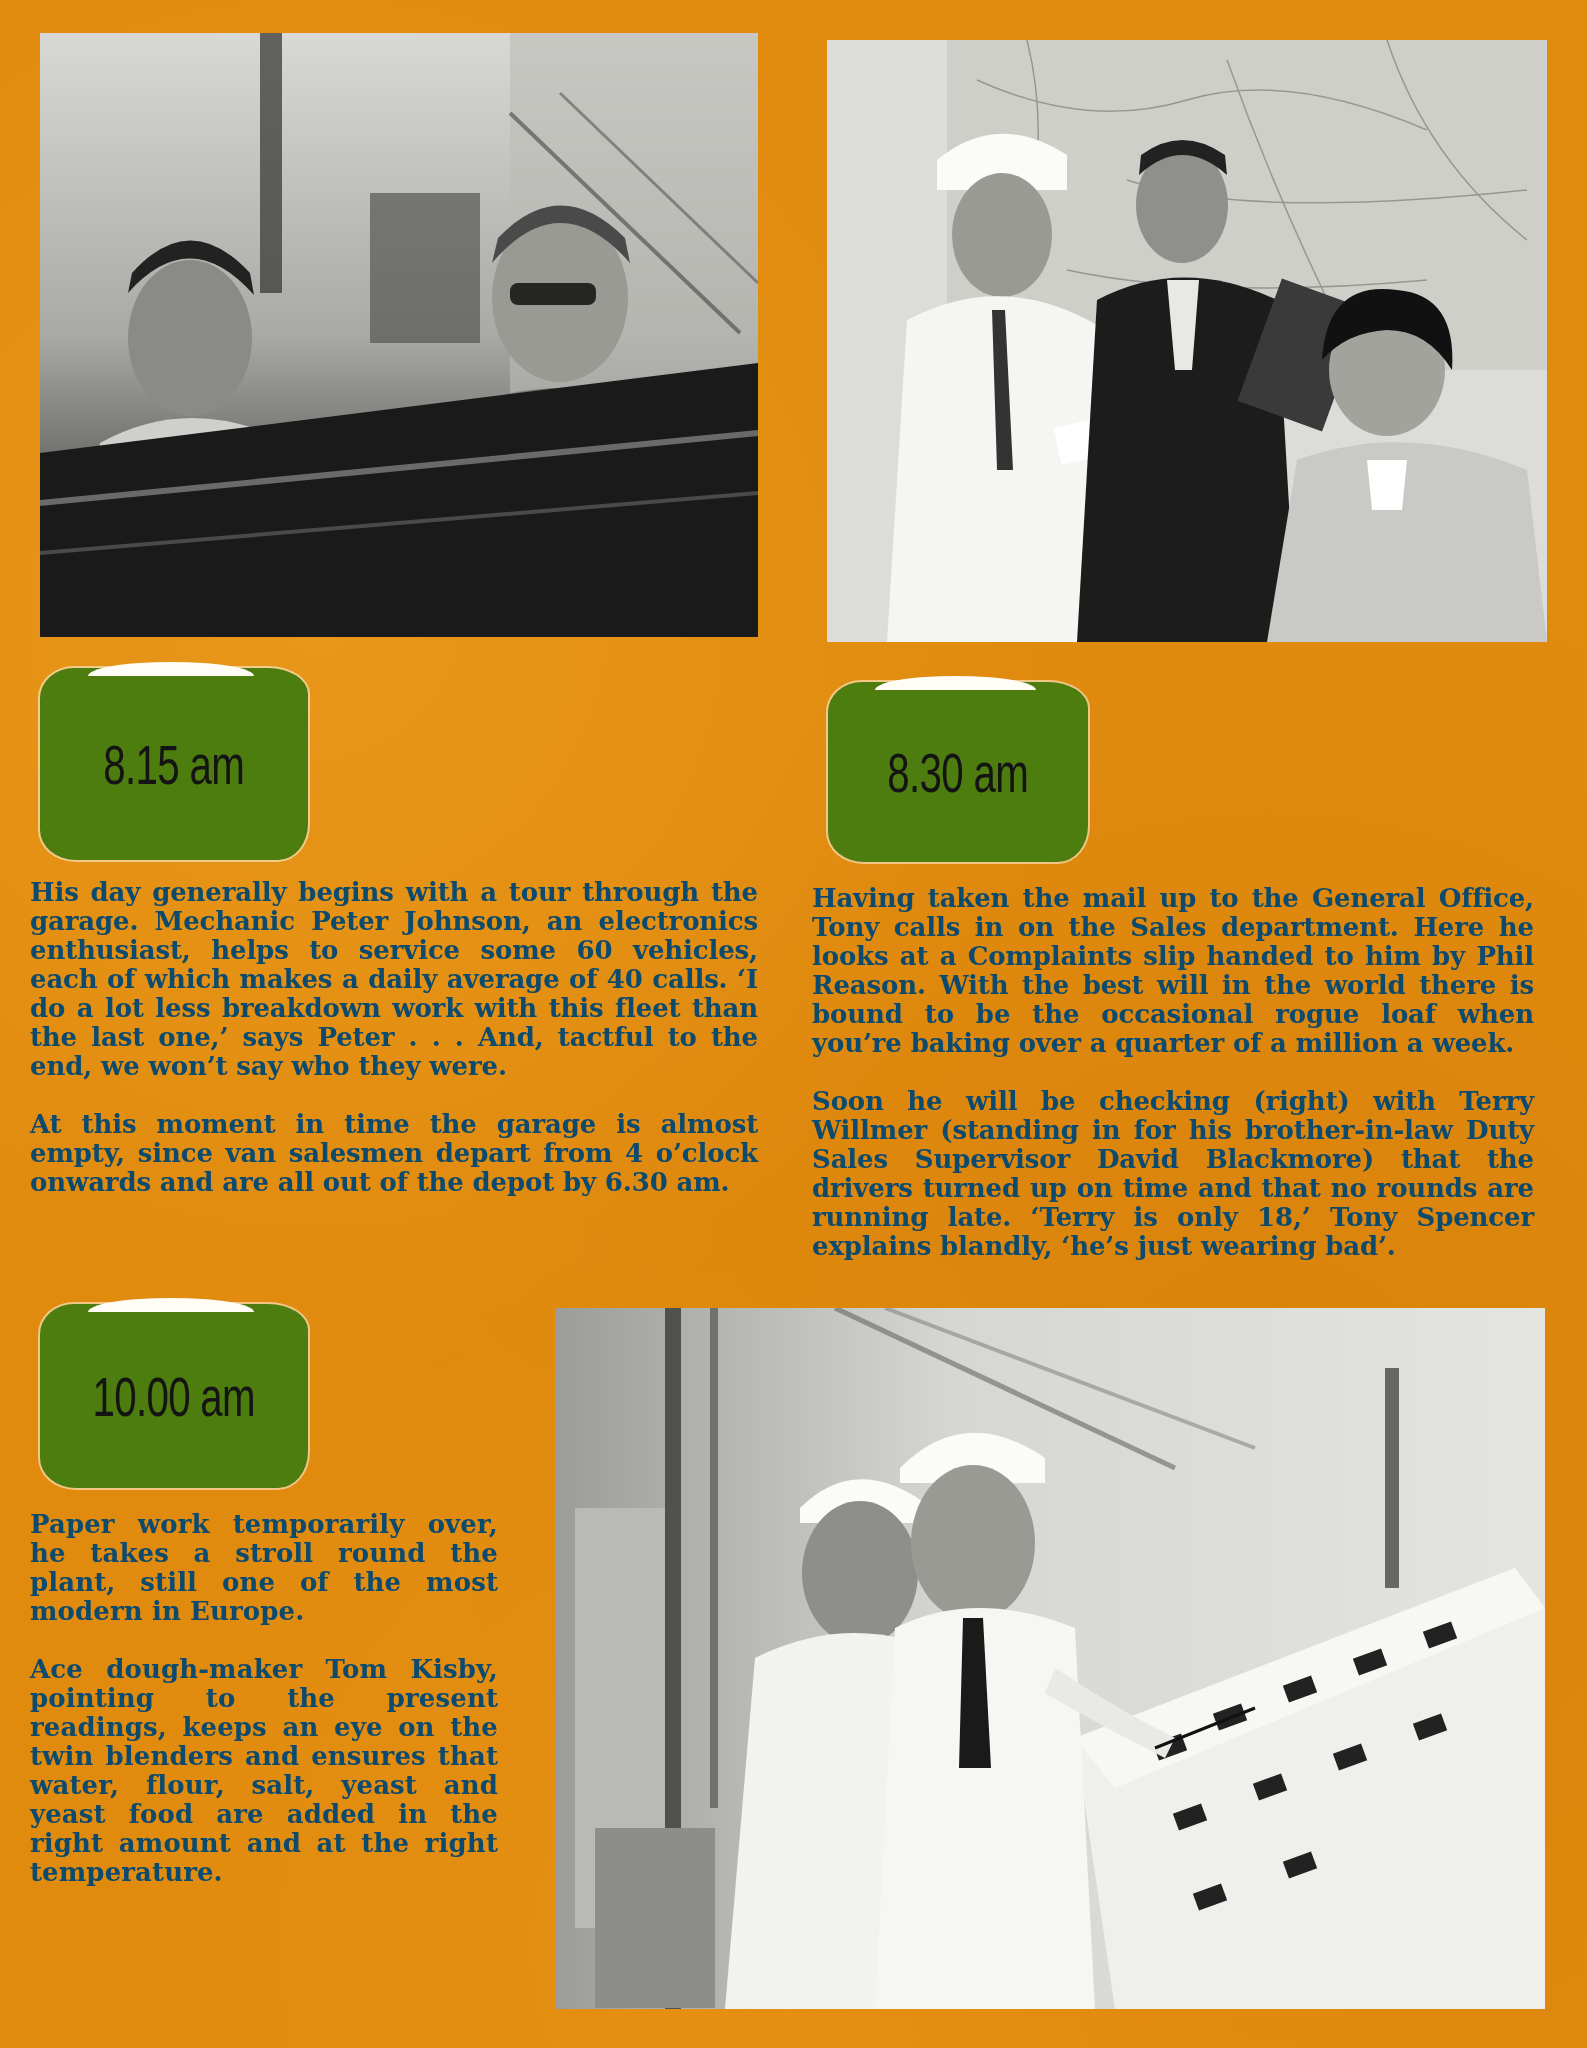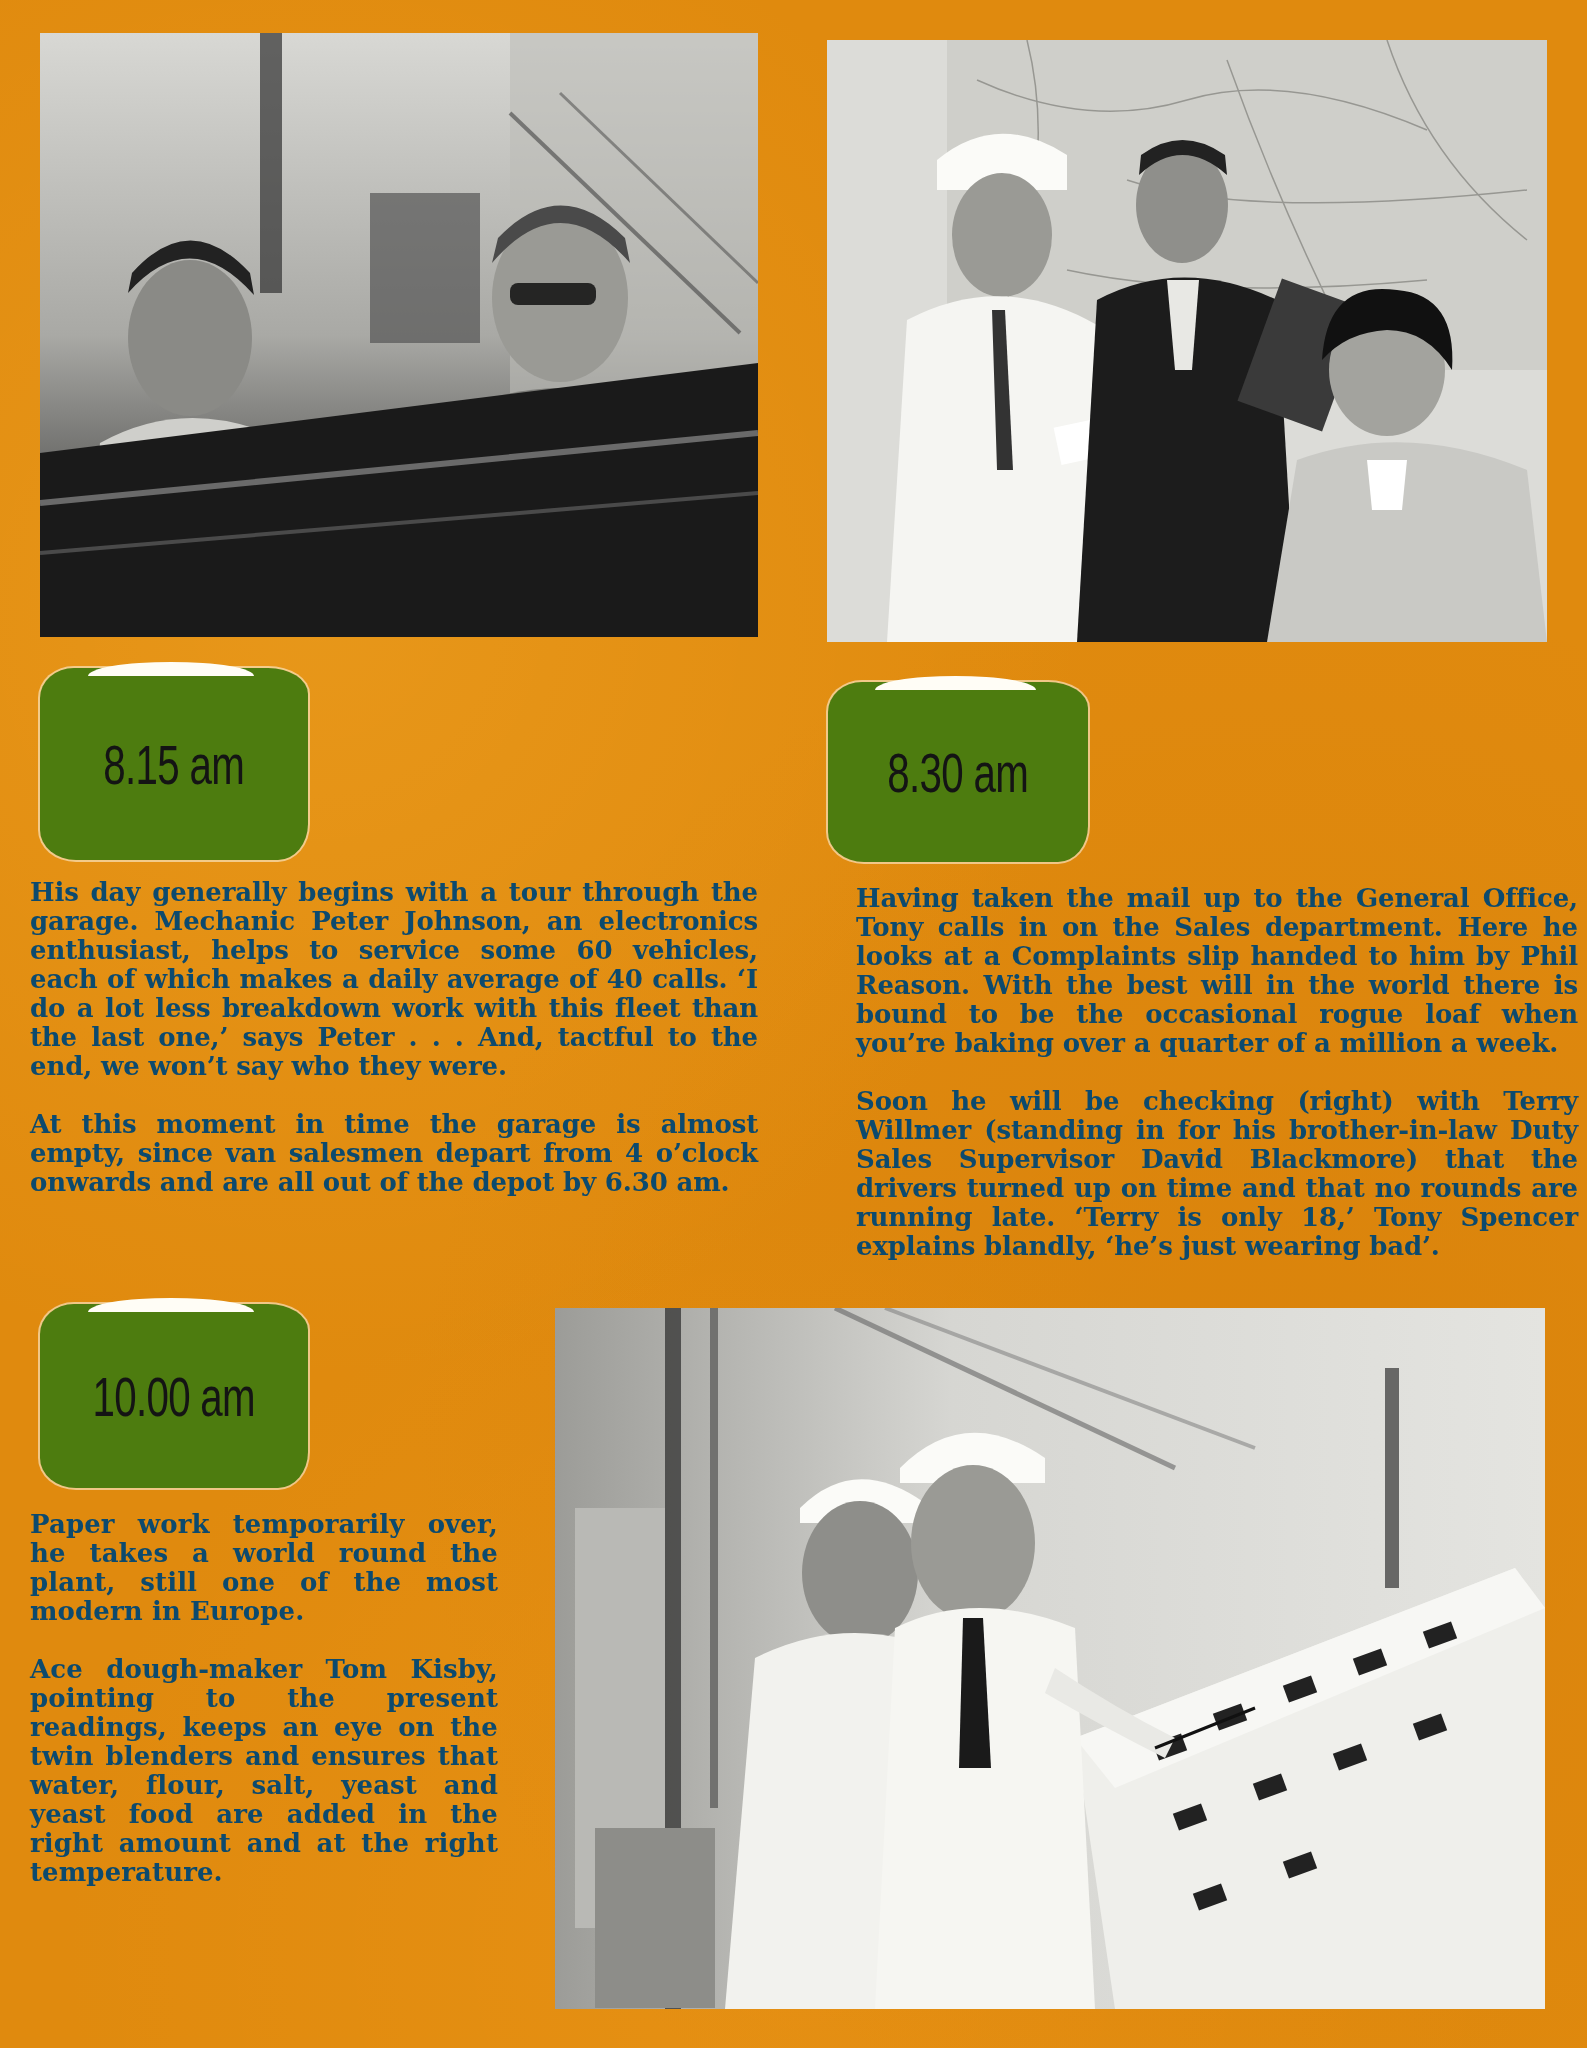--- a/index.html
+++ b/index.html
@@ -116,31 +116,31 @@
 
 <div class="bubble" style="left:828px; top:682px; width:260px; height:180px;text-align:right;">
   <span>8.30 am</span>
 </div>
 
 <div class="text" style="left:30px; top:878px; width:728px;">
   <p>His day generally begins with a tour through the garage. Mechanic Peter Johnson, an electronics enthusiast, helps to service some 60 vehicles, each of which makes a daily average of 40 calls. ‘I do a lot less breakdown work with this fleet than the last one,’ says Peter . . . And, tactful to the end, we won’t say who they were.</p>
   <p>At this moment in time the garage is almost empty, since van salesmen depart from 4 o’clock onwards and are all out of the depot by 6.30 am.</p>
 </div>
 
-<div class="text" style="left:856px; top:884px; width:722px;">
+<div class="text" style="left:812px; top:884px; width:722px;">
   <p>Having taken the mail up to the General Office, Tony calls in on the Sales department. Here he looks at a Complaints slip handed to him by Phil Reason. With the best will in the world there is bound to be the occasional rogue loaf when you’re baking over a quarter of a million a week.</p>
   <p>Soon he will be checking (right) with Terry Willmer (standing in for his brother-in-law Duty Sales Supervisor David Blackmore) that the drivers turned up on time and that no rounds are running late. ‘Terry is only 18,’ Tony Spencer explains blandly, ‘he’s just wearing bad’.</p>
 </div>
 
 <div class="bubble" style="left:40px; top:1304px; width:268px; height:184px;">
   <span>10.00 am</span>
 </div>
 
 <div class="text" style="left:30px; top:1510px; width:468px; letter-spacing:0.1px;">
-  <p>Paper work temporarily over, he takes a world round the plant, still one of the most modern in Europe.</p>
+  <p>Paper work temporarily over, he takes a stroll round the plant, still one of the most modern in Europe.</p>
   <p>Ace dough-maker Tom Kisby, pointing to the present readings, keeps an eye on the twin blenders and ensures that water, flour, salt, yeast and yeast food are added in the right amount and at the right temperature.</p>
 </div>
 
 <div class="photo" style="left:555px; top:1308px; width:990px; height:701px;">
   <svg viewBox="0 0 990 701" preserveAspectRatio="none">
     <defs>
       <linearGradient id="g3" x1="0" y1="0" x2="1" y2="0">
         <stop offset="0" stop-color="#9c9c98"></stop>
         <stop offset="0.4" stop-color="#d6d6d2"></stop>
         <stop offset="1" stop-color="#e4e4e0"></stop>

